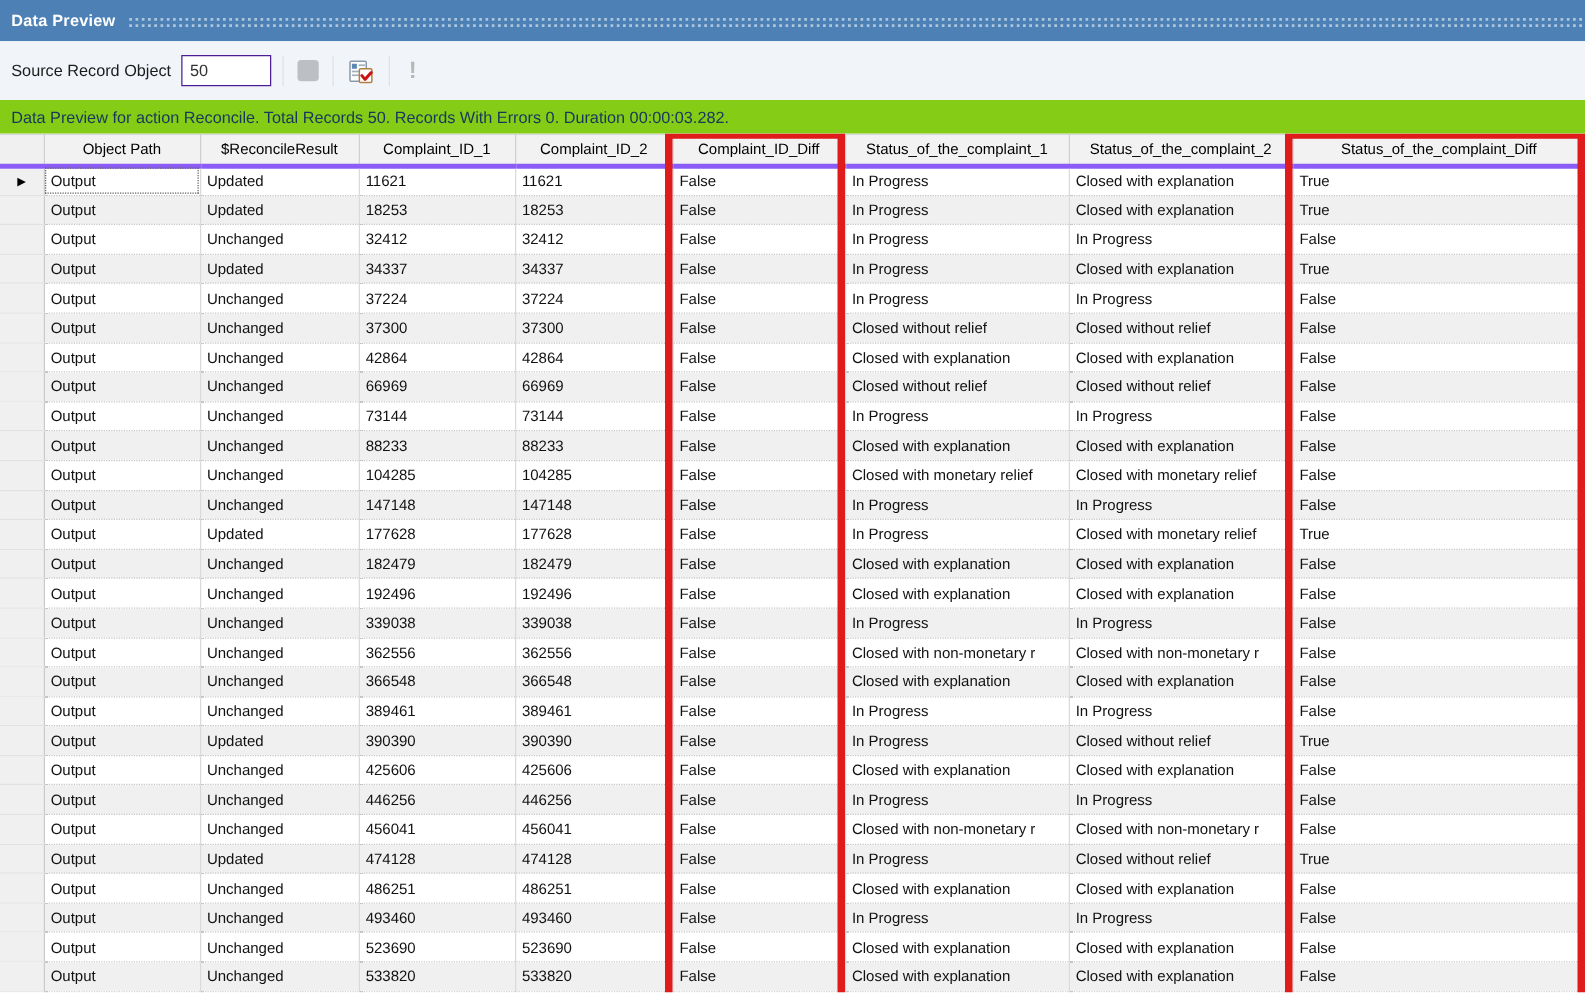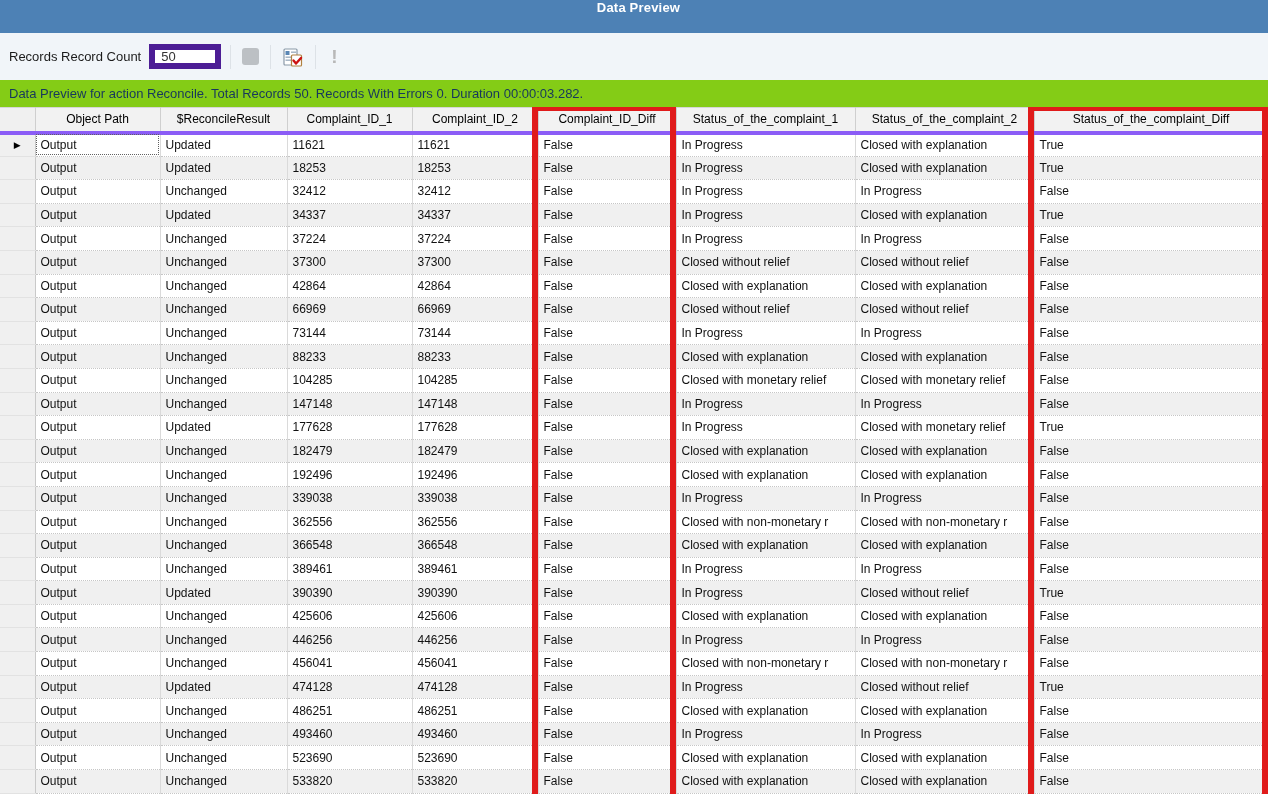--- a/index.html
+++ b/index.html
@@ -8,42 +8,41 @@
     font-family: "Liberation Sans", sans-serif;
     background:#ffffff;
     position:relative;
   }
 
   
   .titlebar{
     height:33px; background:#4d81b5;
     display:flex; align-items:center;
     padding-left:9px;
-    flex-direction:column;
   }
   .titlebar .title{
     color:#ffffff; font-size:13px; font-weight:bold;
     white-space:nowrap; letter-spacing:.2px;
   }
   .titlebar .grip{
     flex:1; height:10px; margin-left:10px; align-self:center; margin-top:2px;
     background-image: radial-gradient(circle, rgba(255,255,255,.55) 1px, rgba(255,255,255,0) 1.4px);
     background-size:5px 5px;
     background-position:0 0;
   }
 
   
   .toolbar{
     height:47px; background:#f1f5f9;
     display:flex; align-items:center;
     padding-left:9px;
   }
   .toolbar .lbl{ font-size:13px; color:#1b1b1b; margin-right:8px; white-space:nowrap; }
   .toolbar input{
-    width:72px; height:25px; border:6px solid #4c1d95; background:#fff;
+    width:72px; height:25px; border:1px solid #4c1d95; background:#fff;
     font-family:"Liberation Sans",sans-serif; font-size:13px; color:#333;
     padding:2px 6px; outline:none;
   }
   .tsep{ width:1px; height:24px; background:#dde2e7; margin:0 9px; }
   .tbtn{ background:transparent; border:none; padding:2px; display:flex; align-items:center; justify-content:center; cursor:default; }
   .stop-square{ width:17px; height:17px; background:#bcc0c4; border-radius:3px; }
   .excl{ font-size:19px; font-weight:bold; color:#b8b8b8; line-height:17px; padding:0 4px; }
 
   
   .infobar{
@@ -91,21 +90,21 @@
 </style>
 </head>
 <body>
 
 <div class="titlebar">
   <span class="title">Data Preview</span>
   <div class="grip"></div>
 </div>
 
 <div class="toolbar">
-  <span class="lbl">Records Record Count</span>
+  <span class="lbl">Source Record Object</span>
   <input type="text" value="50" style="">
   <div class="tsep"></div>
   <button class="tbtn">
     <span class="stop-square"></span>
   </button>
   <div class="tsep"></div>
   <button class="tbtn">
     <svg class="clip-ic" viewBox="0 0 22 22">
       <rect x="2" y="3" width="13" height="16" rx="1" fill="#ffffff" stroke="#8a99a8" stroke-width="1.2"></rect>
       <rect x="3.5" y="5" width="4" height="4" fill="#5b87b5"></rect>

